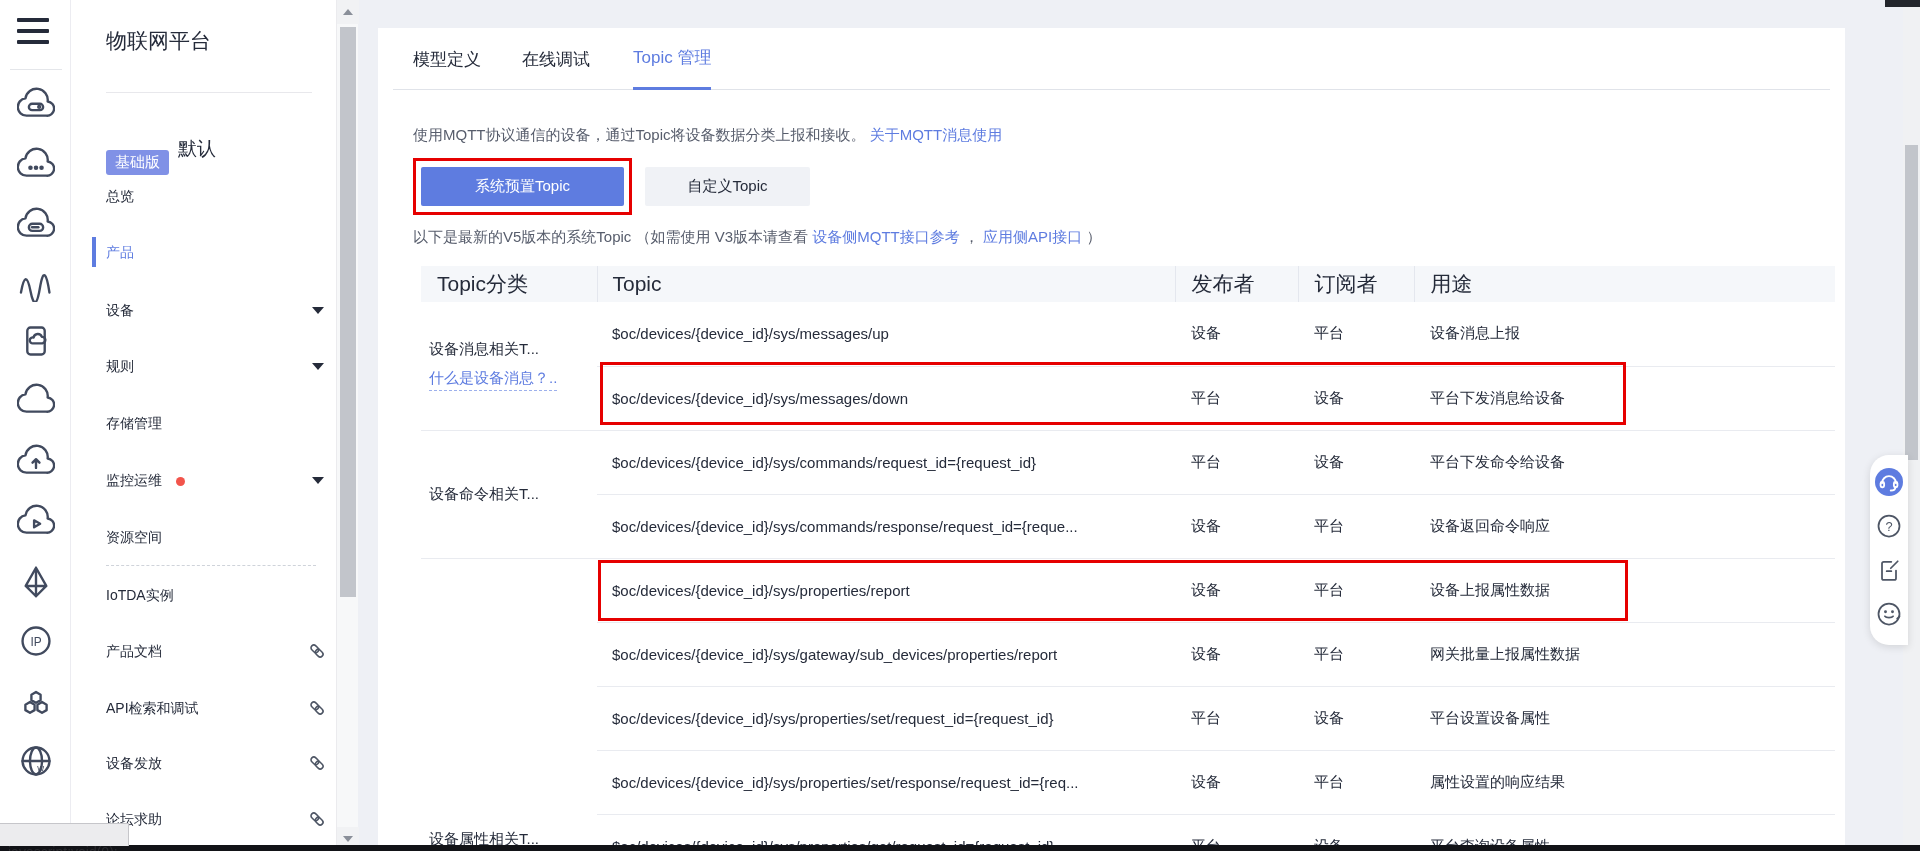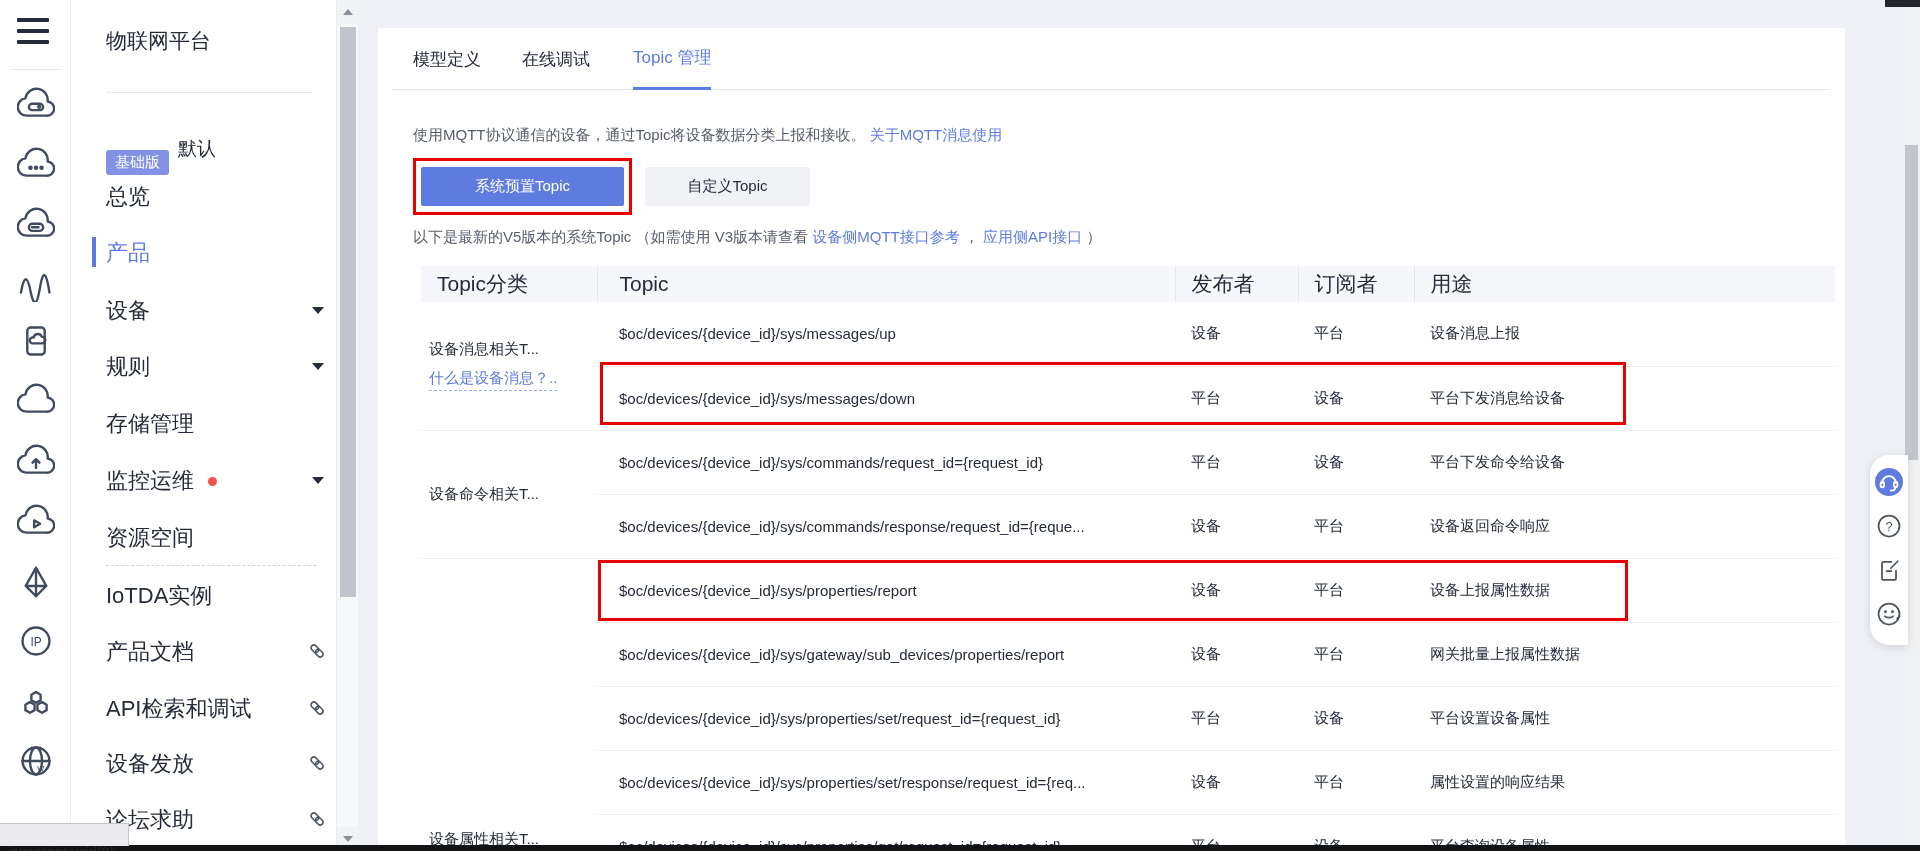--- a/index.html
+++ b/index.html
@@ -16,21 +16,21 @@
   .rail-ic { position:absolute; left:17px; width:38px; height:38px; color:#414a5e; }
   .rail-ic svg { width:38px; height:38px; stroke:#414a5e; stroke-width:1.5; fill:none; stroke-linecap:round; stroke-linejoin:round; }
 
   
   #sidebar { position:absolute; left:71px; top:0; width:265px; height:851px; background:#fff; z-index:4; overflow:hidden; }
   .sb-title { position:absolute; left:35px; top:27px; font-size:21px; color:#252b3a; }
   .sb-title-divider { position:absolute; left:35px; top:92px; width:206px; height:1px; background:#e8e8ec; }
   .sb-badge-row { position:absolute; left:35px; top:122px; display:flex; align-items:center; }
   .sb-badge { background:#8091e6; color:#fff; font-size:15px; padding:3px 9px; border-radius:3px;margin-top:28px; }
   .sb-badge-val { margin-left:9px; font-size:19px; color:#252b3a; }
-  .menu-item { position:absolute; left:35px; width:222px; height:26px; font-size:22px; color:#252b3a; display:flex; align-items:center; cursor:pointer; }
+  .menu-item { position:absolute; left:35px; width:222px; height:26px; font-size:14px; color:#252b3a; display:flex; align-items:center; cursor:pointer; }
   .menu-item.active { color:#5e7ce0; }
   .active-bar { position:absolute; left:21px; top:237px; width:4px; height:30px; background:#5e7ce0; }
   .chev { position:absolute; right:4px; top:9px; width:0; height:0; border-left:6px solid transparent; border-right:6px solid transparent; border-top:7px solid #252b3a; }
   .red-dot { width:9px; height:9px; border-radius:50%; background:#f2544b; margin-left:14px; }
   .ext-ic { position:absolute; right:2px; top:3px; width:18px; height:18px; }
   .ext-ic svg { width:18px; height:18px; stroke:#4e5665; stroke-width:1.4; fill:none; }
   .sb-dashed { position:absolute; left:35px; top:565px; width:210px; border-top:1px dashed #cfd3da; }
 
   
   #side-scroll { position:absolute; left:336px; top:0; width:22px; height:851px; background:#f7f8f9; border-left:1px solid #ebebee; z-index:6; }
@@ -49,21 +49,21 @@
   #btn-row { position:absolute; left:43px; top:139px; height:39px; display:flex; }
   .btn-sys { width:203px; height:39px; background:#5e7ce0; color:#fff; font-size:15px; border:none; border-radius:2px; cursor:pointer; }
   .btn-custom { width:165px; height:39px; background:#f0f2f6; color:#252b3a; font-size:15px; border:none; border-radius:2px; margin-left:21px; cursor:pointer; }
   #note { position:absolute; left:35px; top:200px; font-size:15px; color:#575d6c; }
 
   
   #topic-table { position:absolute; left:43px; top:238px; width:1414px; border-collapse:collapse; table-layout:fixed; }
   #topic-table th { background:#f5f7fa; height:36px; text-align:left; font-size:21px; font-weight:400; color:#252b3a; border-left:1px solid #e4e7ee; }
   #topic-table th:first-child { border-left:none; }
   #topic-table td { height:64px; font-size:15px; color:#252b3a; vertical-align:middle; }
-  td.c-topic,th.c-topic { padding-left:22px; }
+  td.c-topic,th.c-topic { padding-left:15px; }
   td.c-pub,th.c-pub, td.c-sub,th.c-sub, td.c-use,th.c-use { padding-left:16px; }
   th.c-group { padding-left:16px; }
   td.c-group { padding-left:8px; font-size:15px; }
   tr.inner td { border-top:1px solid #e9ebf0; }
   tr.gb td { border-top:1px solid #e9ebf0; }
   td.c-topic { white-space:nowrap; overflow:hidden; }
   .grp-link { color:#5e7ce0; border-bottom:1px dashed #9db0ec; padding-bottom:2px; display:inline-block; margin-top:10px; cursor:pointer; }
   td.g3 { vertical-align:top; padding-top:242px; }
 
   

